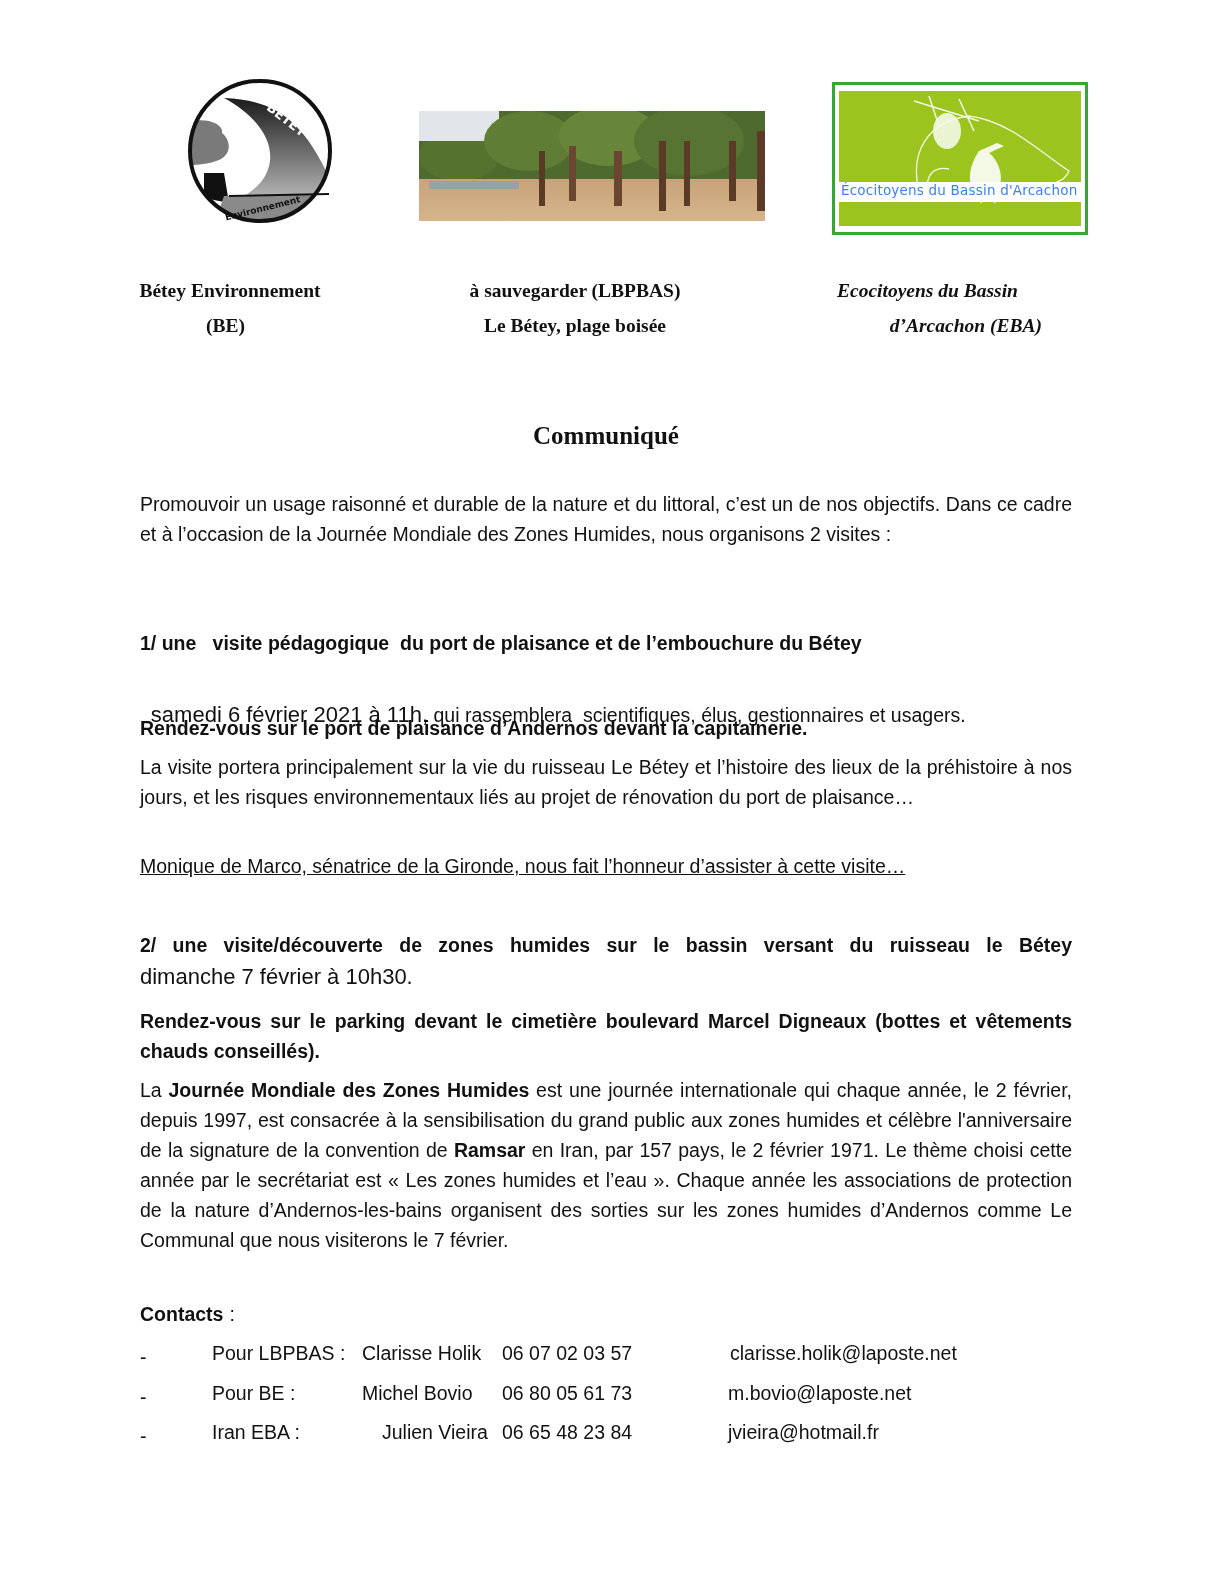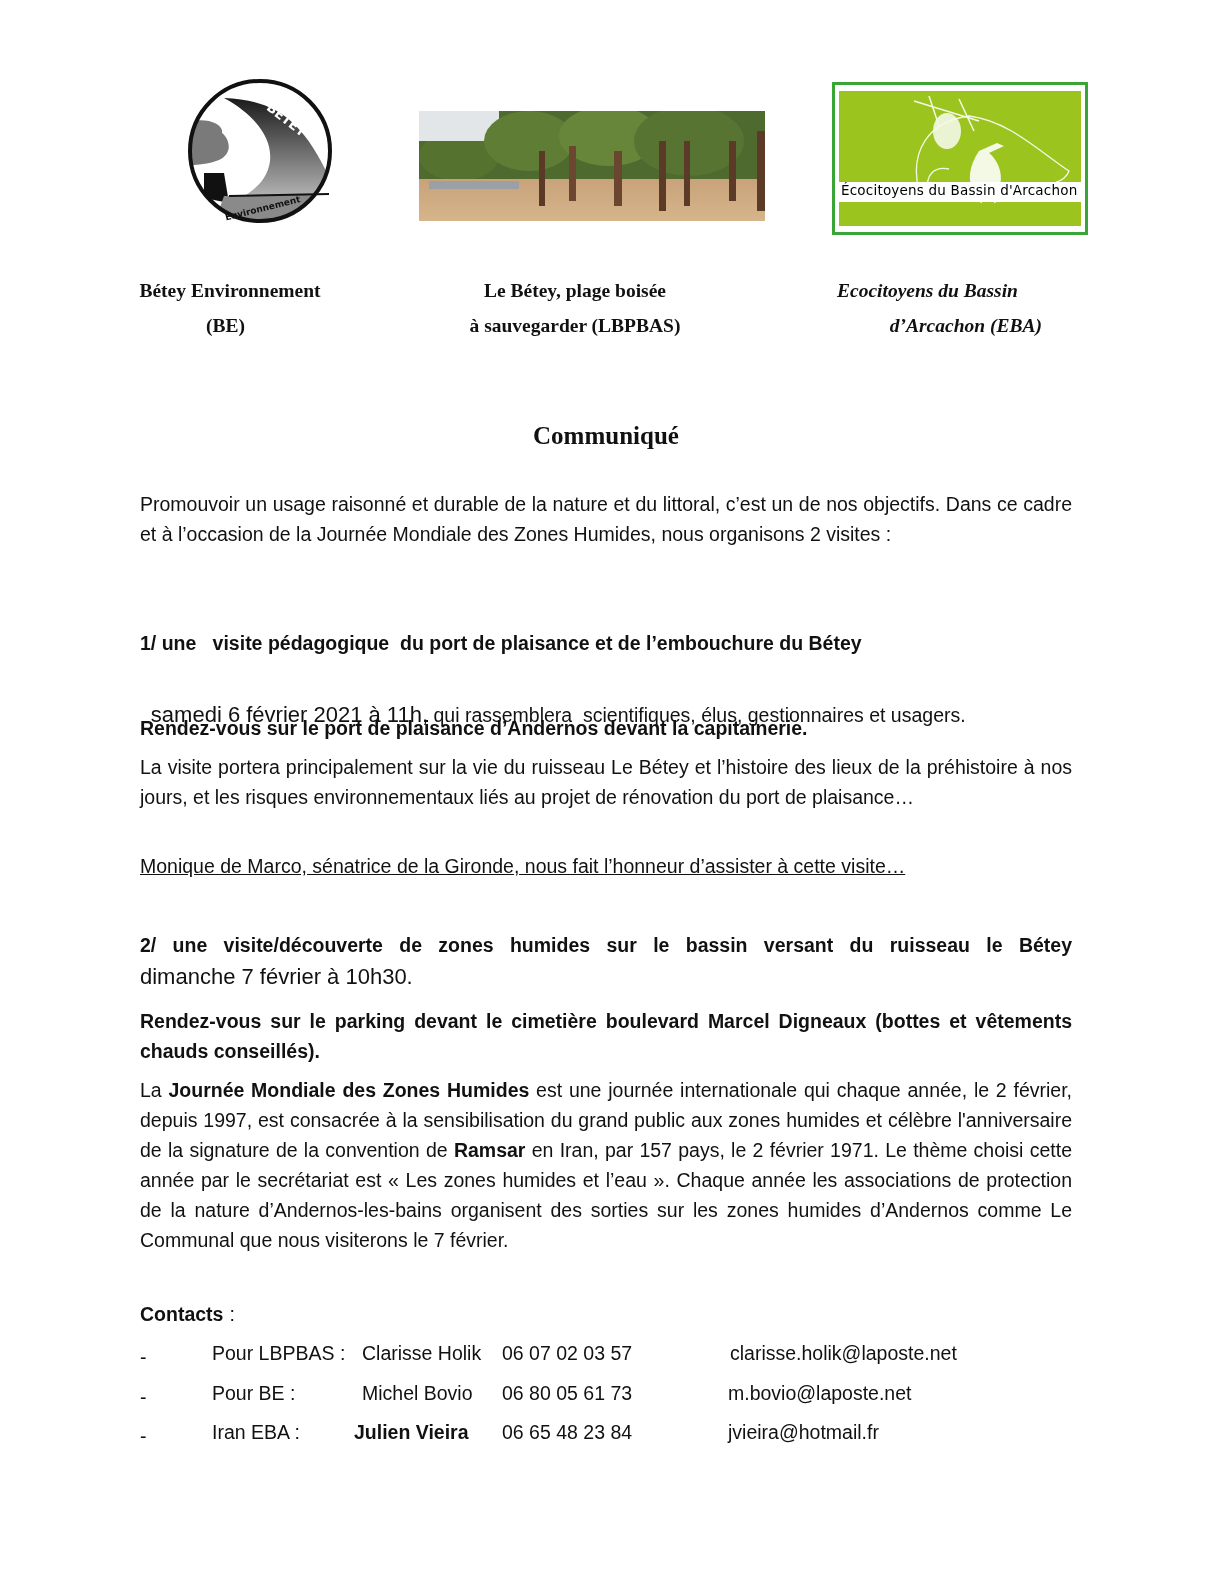--- a/index.html
+++ b/index.html
@@ -5,21 +5,21 @@
   html, body { margin: 0; padding: 0; background: #ffffff; }
   body { width: 1224px; height: 1584px; position: relative; overflow: hidden; color: #111; }
   .abs { position: absolute; }
 
   
   #logo-betey { left: 184px; top: 78px; width: 152px; height: 146px; }
   #photo { left: 419px; top: 111px; width: 346px; height: 110px; overflow: hidden; }
   #logo-eba { left: 832px; top: 82px; width: 256px; height: 153px; box-sizing: border-box; border: 3px solid #3aa537; background: #fff; }
   #logo-eba .inner { position: absolute; left: 4px; top: 6px; right: 4px; bottom: 6px; background: #9cc41f; }
   #logo-eba .band { position: absolute; left: 0; right: 0; bottom: 24px; height: 20px; background: #fff; }
-  #logo-eba .band span { position: absolute; left: 2px; top: 0; font-family: "DejaVu Sans", sans-serif; font-size: 13.5px; color: #000000; letter-spacing: 0.2px; white-space: nowrap; }
+  #logo-eba .band span { position: absolute; left: 2px; top: 0; font-family: "DejaVu Sans", sans-serif; font-size: 13.5px; color: #3b82f6; letter-spacing: 0.2px; white-space: nowrap; }
 
   
   .org { font-family: "Liberation Serif", serif; font-weight: bold; font-size: 19.5px; line-height: 35px; text-align: center; white-space: nowrap; }
   #org-be { left: 120px; top: 273px; width: 220px; }
   #org-be .l2 { display:block; text-align:left; padding-left: 86px; }
   #org-lb { left: 440px; top: 273px; width: 270px; }
   #org-eba { left: 820px; top: 273px; width: 240px; font-style: italic; }
   #org-eba .l2 { display:block; text-align:right; padding-right: 18px; }
   #org-eba .l1 { display:block; text-align:left; padding-left: 17px; }
 
@@ -48,21 +48,21 @@
   .crow span { position: absolute; top: 0; white-space: nowrap; }
   .crow .dash { left: 0; top: 4px; }
   .crow .org-lbl { left: 72px; }
   .crow .name { left: 222px; }
   .crow .phone { left: 362px; }
   .crow .email { left: 588px; }
   #c1 { top: 1342px; }
   #c2 { top: 1382px; }
   #c3 { top: 1421px; }
   #c1 .email { left: 590px; }
-  #c3 .name { left: 214px; font-weight: bold; }
+  #c3 .name { left: 242px; }
 </style>
 </head>
 <body>
 
 <div id="logo-betey" class="abs">
   <svg width="152" height="146" viewBox="0 0 152 146">
     <defs>
       <linearGradient id="g1" x1="0" y1="0" x2="0" y2="1">
         <stop offset="0" stop-color="#1a1a1a"></stop>
         <stop offset="1" stop-color="#b5b5b5"></stop>
@@ -128,22 +128,22 @@
         <span>Écocitoyens du Bassin d'Arcachon</span>
       </div>
   </div>
 </div>
 
 <div id="org-be" class="abs org">
   <span class="l1" style="display:block">Bétey Environnement</span>
   <span class="l2">(BE)</span>
 </div>
 <div id="org-lb" class="abs org">
+  <span style="display:block">à sauvegarder (LBPBAS)</span>
   <span style="display:block">Le Bétey, plage boisée</span>
-  <span style="display:block">à sauvegarder (LBPBAS)</span>
 </div>
 <div id="org-eba" class="abs org">
   <span class="l1">Ecocitoyens du Bassin</span>
   <span class="l2">d’Arcachon  (EBA)</span>
 </div>
 
 <div id="title" class="abs">Communiqué</div>
 
 <div id="intro" class="abs body">
   <p>Promouvoir un usage raisonné et durable de la nature et du littoral, c’est un de nos objectifs. Dans ce cadre et à  l’occasion de la Journée Mondiale des Zones Humides, nous organisons 2 visites :</p>

